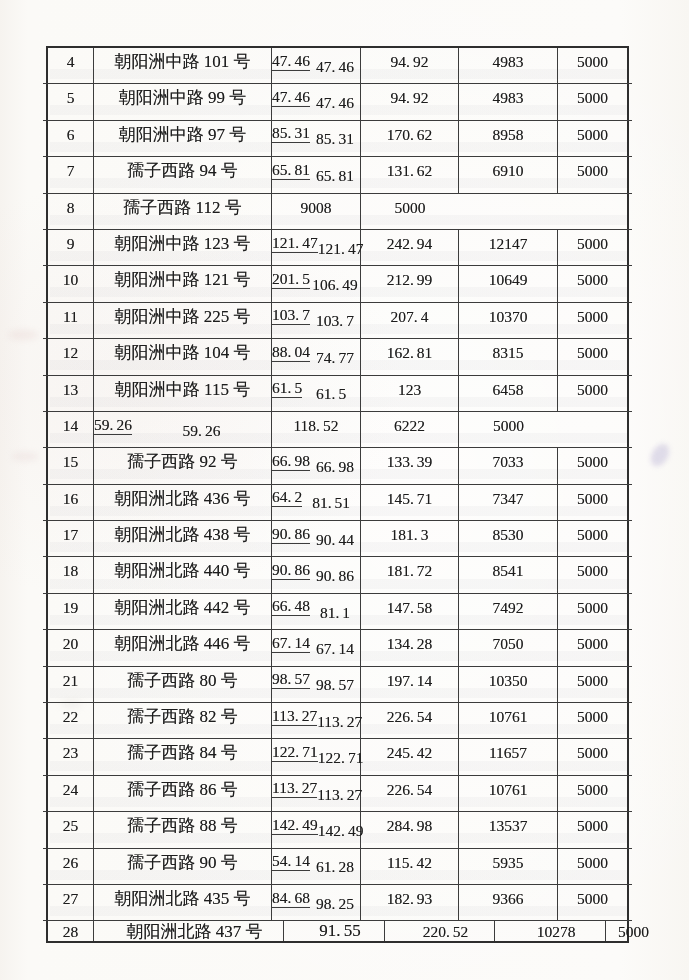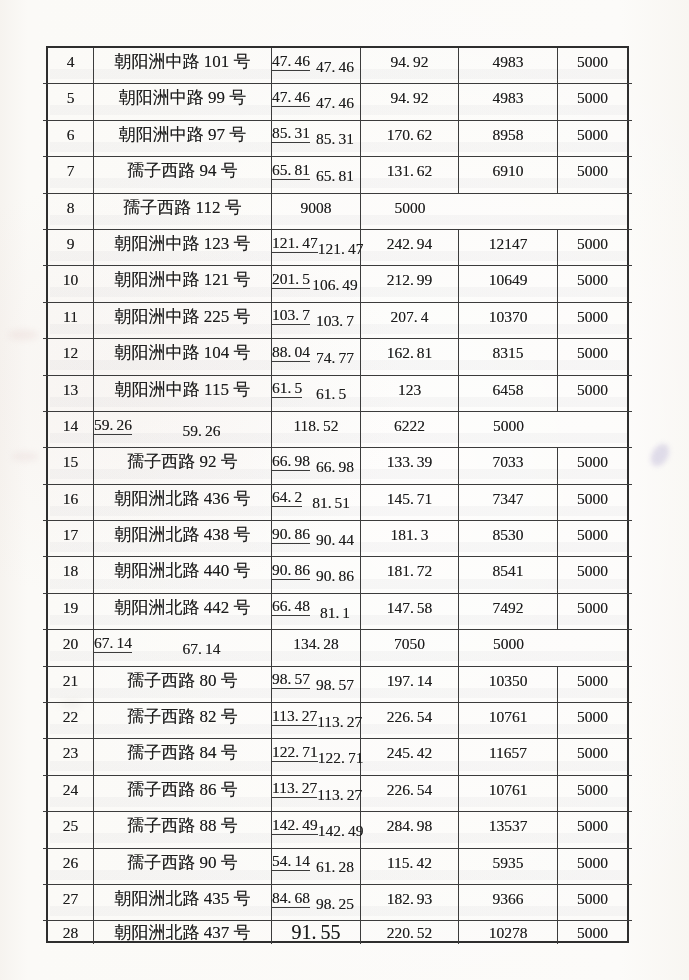--- a/index.html
+++ b/index.html
@@ -39,21 +39,21 @@
     box-sizing:border-box;
     display:flex;flex-direction:column;
     color:#1d1d1d;
   }
   .row{
     position:relative;
     flex:none;height:36.4px;
     display:grid;
     grid-template-columns:46px 178px 89px 98px 99px auto;
   }
-  .row.short{flex:1;height:auto;}
+  .row.short{flex:1;height:auto;gap:12px;}
   
   .row::after{
     content:"";position:absolute;left:-5px;right:-5px;bottom:0;height:1px;
     background:#3c3c3c;
   }
   .row.short::after{display:none;}
   .cell{
     border-right:1px solid #3c3c3c;
     box-sizing:border-box;
     display:flex;justify-content:center;align-items:flex-start;
@@ -77,21 +77,21 @@
     font-size:15.5px;line-height:17px;white-space:nowrap;
     text-shadow:0 0 0.5px rgba(25,25,25,0.55);
   }
   .sub2{
     flex:1;display:flex;justify-content:center;align-items:center;
     font-size:15.5px;line-height:13px;white-space:nowrap;
     text-shadow:0 0 0.5px rgba(25,25,25,0.55);
   }
   .subsingle{
     flex:1;display:flex;justify-content:center;align-items:center;
-    font-size:20px;white-space:nowrap;
+    font-size:17px;white-space:nowrap;
     text-shadow:0 0 0.5px rgba(25,25,25,0.55);
   }
   .c-addr{font-size:17px;}
 </style>
 </head>
 <body>
 
 <div class="page">
   <div class="artifact a1"></div>
   <div class="artifact a2"></div>
@@ -264,20 +264,21 @@
         <div class="c-areas">
           <div class="sub1">66. 48</div>
           <div class="sub2">81. 1</div>
         </div>
         <div class="cell c-total">147. 58</div>
         <div class="cell c-amt">7492</div>
         <div class="cell c-cap">5000</div>
       </div>
       <div class="row">
         <div class="cell c-no">20</div>
+        <div class="cell c-addr">朝阳洲北路 446 号</div>
         <div class="c-areas">
           <div class="sub1">67. 14</div>
           <div class="sub2">67. 14</div>
         </div>
         <div class="cell c-total">134. 28</div>
         <div class="cell c-amt">7050</div>
         <div class="cell c-cap">5000</div>
       </div>
       <div class="row">
         <div class="cell c-no">21</div>

